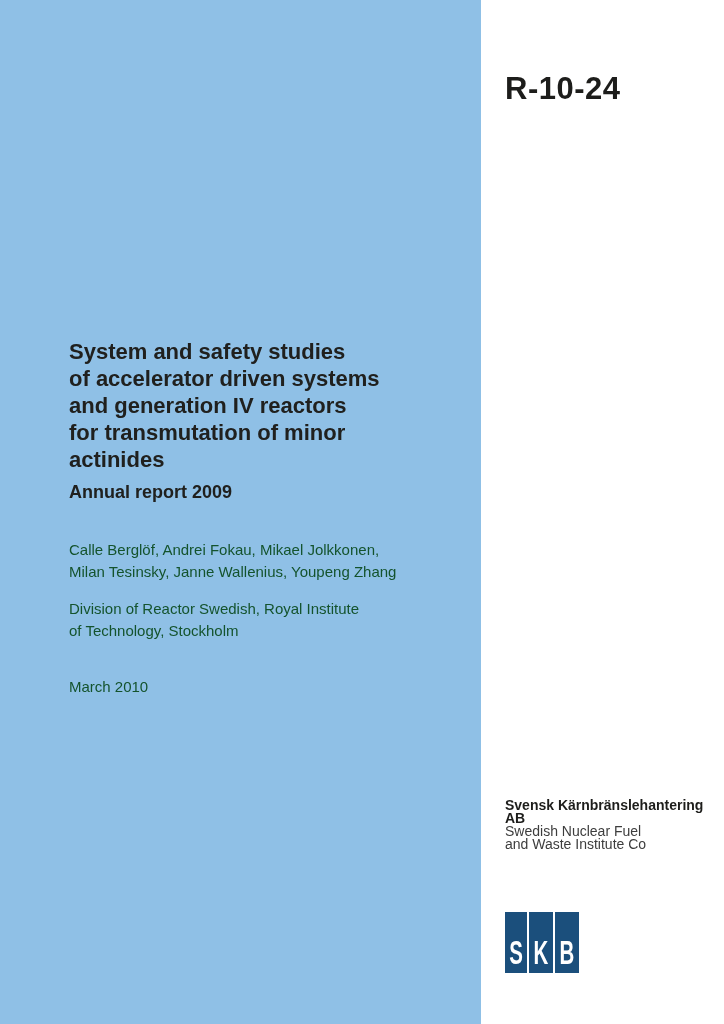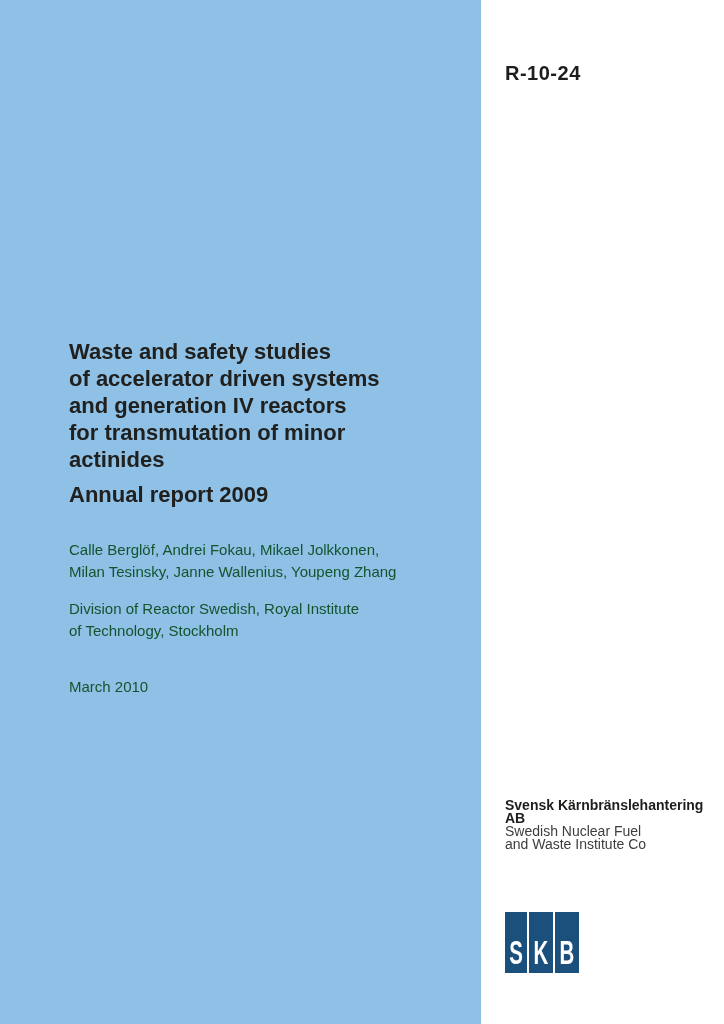--- a/index.html
+++ b/index.html
@@ -22,42 +22,42 @@
     position: absolute;
     left: 0;
     top: 0;
     width: 481px;
     height: 1024px;
     background: #8FC0E6;
   }
   .report-number {
     position: absolute;
     left: 505px;
-    top: 62px;
-    font-size: 20px;
+    top: 71px;
+    font-size: 31px;
     font-weight: bold;
     letter-spacing: 0.5px;
     color: #1D1D1B;
   }
   .report-title {
     position: absolute;
     left: 69px;
     top: 338px;
     width: 360px;
     font-size: 22px;
     font-weight: bold;
     line-height: 27px;
     color: #20201E;
     white-space: pre-line;
   }
   .report-subtitle {
     position: absolute;
     left: 69px;
     top: 482px;
-    font-size: 22px;
+    font-size: 18px;
     font-weight: bold;
     color: #20201E;
   }
   .body-text {
     position: absolute;
     left: 69px;
     font-size: 15px;
     line-height: 22px;
     color: #14532d;
     white-space: pre-line;
@@ -112,21 +112,21 @@
 </style>
 </head>
 <body>
 
 <div class="page">
 
   <div class="blue-panel"></div>
 
   <div class="report-number">R-10-24</div>
 
-  <div class="report-title">Waste and safety studies
+  <div class="report-title">System and safety studies
 of accelerator driven systems
 and generation IV reactors
 for transmutation of minor
 actinides</div>
 
   <div class="report-subtitle">Annual report 2009</div>
 
   <div class="body-text report-authors">Calle Berglöf, Andrei Fokau, Mikael Jolkkonen,
 Milan Tesinsky, Janne Wallenius, Youpeng Zhang</div>
 

